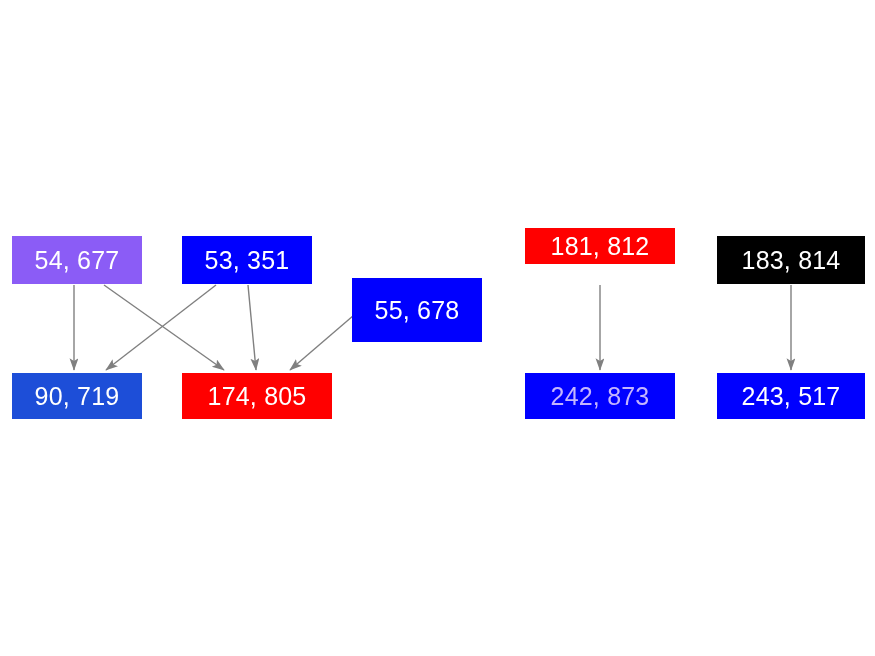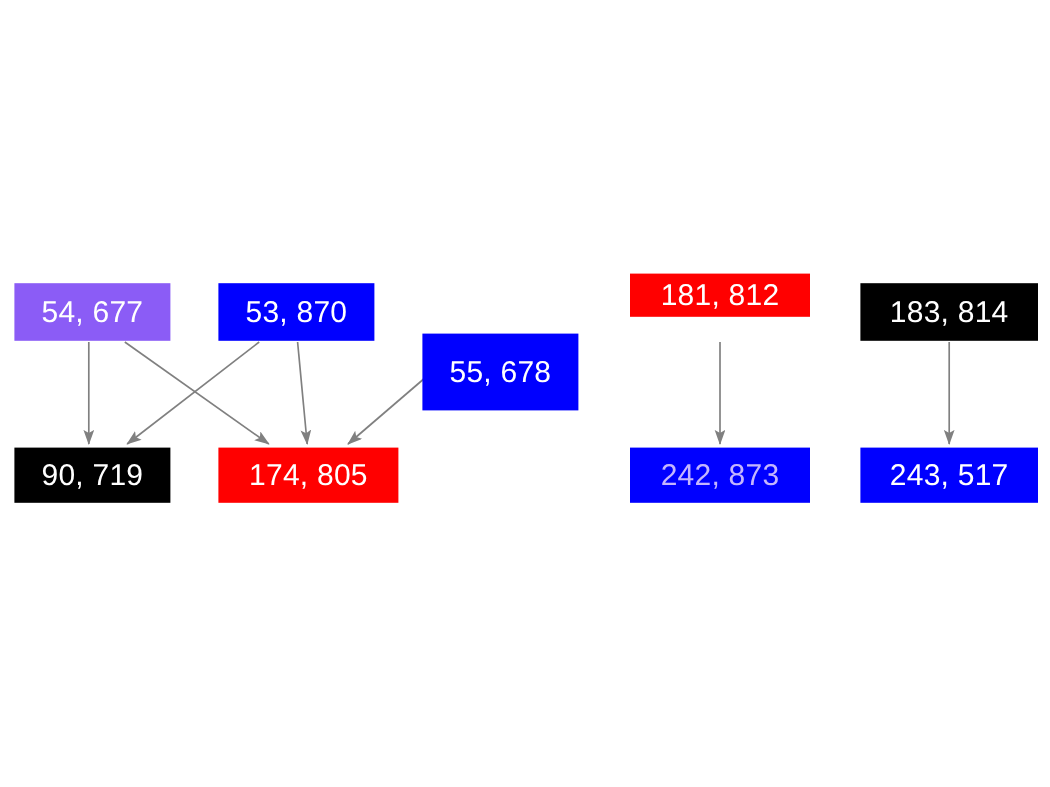--- a/index.html
+++ b/index.html
@@ -68,32 +68,32 @@
         <line x1="600" y1="285" x2="600" y2="370" stroke="#808080" stroke-width="1.4" marker-end="url(#arrowhead)"></line>
         <line x1="791" y1="285" x2="791" y2="370" stroke="#808080" stroke-width="1.4" marker-end="url(#arrowhead)"></line>
       </g>
   </svg>
 
   <div id="nodes-group">
       <div class="node-box node-blue" style="left: 12px; top: 236px; width: 130px; height: 48px; background: #8b5cf6; color: rgb(255, 255, 255);">
         <span>54, 677</span>
       </div>
       <div class="node-box node-blue" style="left: 182px; top: 236px; width: 130px; height: 48px; background: rgb(0, 0, 255); color: rgb(255, 255, 255);">
-        <span>53, 870</span>
+        <span>53, 351</span>
       </div>
       <div class="node-box node-blue" style="left: 352px; top: 236px; width: 130px; height: 64px; background: rgb(0, 0, 255); color: rgb(255, 255, 255); margin-top: 42px;">
         <span>55, 678</span>
       </div>
       <div class="node-box node-red" style="left: 525px; top: 228px; width: 150px; height: 36px; background: rgb(255, 0, 0); color: rgb(255, 255, 255);">
         <span>181, 812</span>
       </div>
       <div class="node-box node-red" style="left: 717px; top: 236px; width: 148px; height: 48px; background: #000000; color: rgb(255, 255, 255);">
         <span>183, 814</span>
       </div>
-      <div class="node-box node-red" style="left: 12px; top: 373px; width: 130px; height: 46px; background: #000000; color: rgb(255, 255, 255);">
+      <div class="node-box node-red" style="left: 12px; top: 373px; width: 130px; height: 46px; background: #1d4ed8; color: rgb(255, 255, 255);">
         <span>90, 719</span>
       </div>
       <div class="node-box node-red" style="left: 182px; top: 373px; width: 150px; height: 46px; background: rgb(255, 0, 0); color: rgb(255, 255, 255);">
         <span>174, 805</span>
       </div>
       <div class="node-box node-blue" style="left: 525px; top: 373px; width: 150px; height: 46px; background: rgb(0, 0, 255); color: #c4b5fd;">
         <span>242, 873</span>
       </div>
       <div class="node-box node-blue" style="left: 717px; top: 373px; width: 148px; height: 46px; background: rgb(0, 0, 255); color: rgb(255, 255, 255);">
         <span>243, 517</span>

